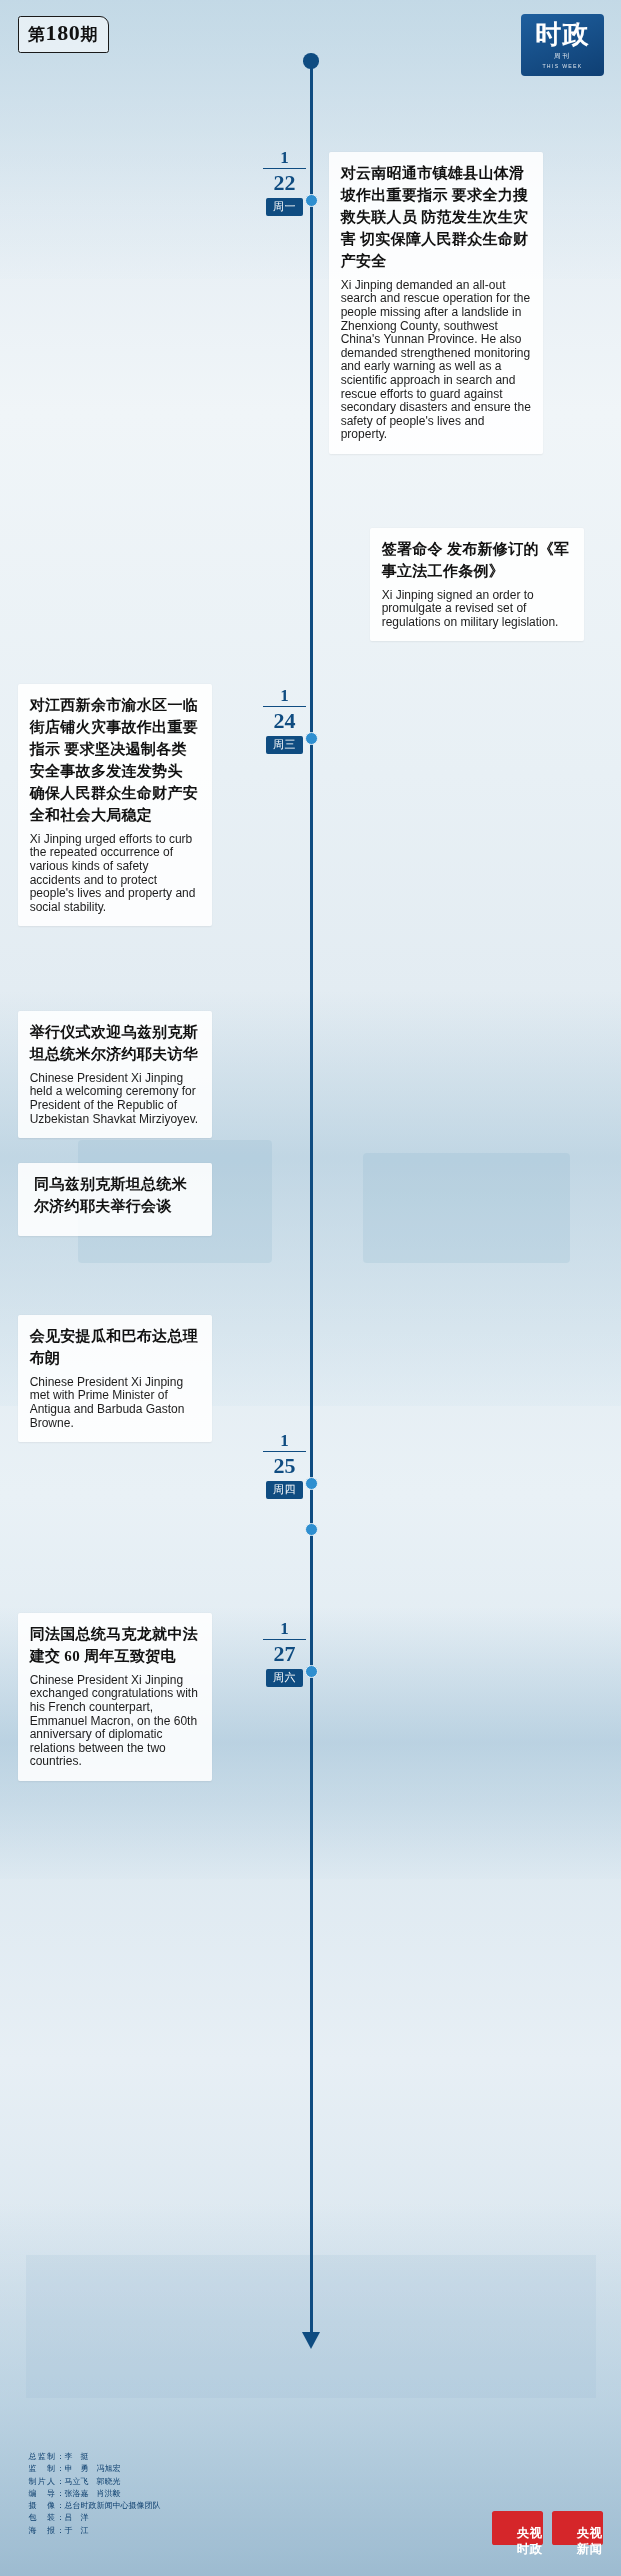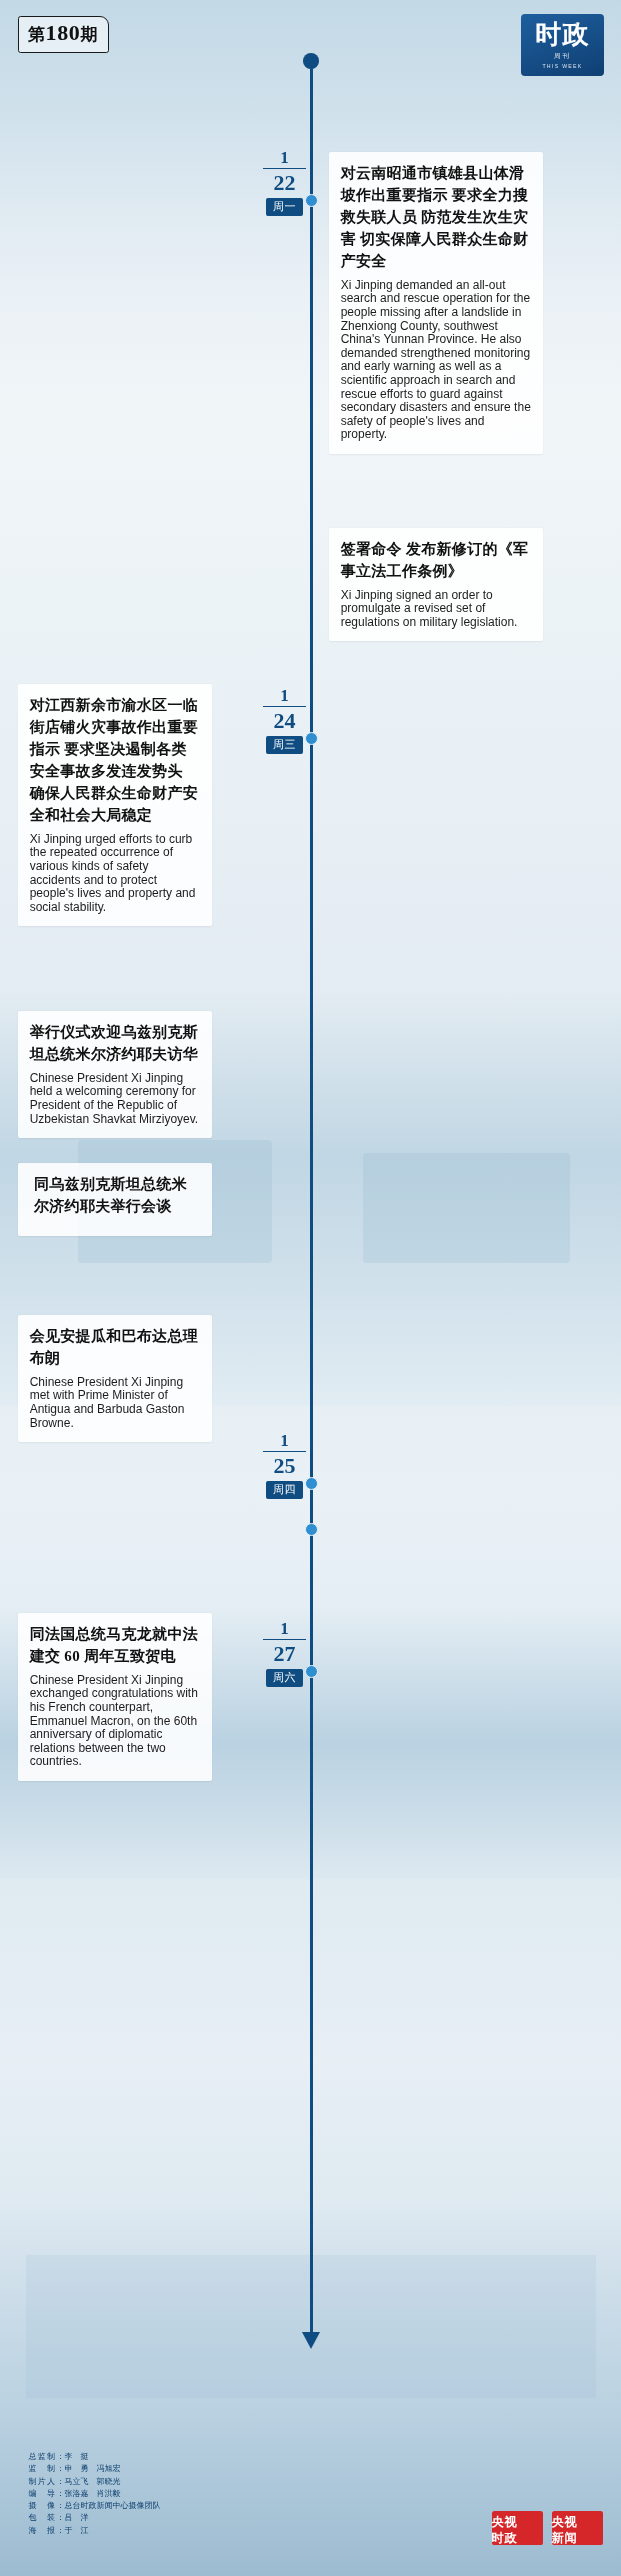--- a/index.html
+++ b/index.html
@@ -141,23 +141,23 @@
     position:absolute; left:28.5px; bottom:39px;
     font-size:8px; line-height:12.3px; color:#0d3f6e;
   }
   .credits .row span.k { letter-spacing:1.3px; }
   .footer-logos {
     position:absolute; right:19.4px; bottom:31px;
     display:flex; gap:9px;
   }
   .flogo {
     width:51px; height:34px; background:#d5262a; color:#fff;
-    border-radius:2.6px; text-align:left;
+    border-radius:2.6px; text-align:right;
     font-family:"Liberation Serif", serif; font-weight:bold;
-    font-size:12.3px; line-height:15.5px; padding-top:4px;
+    font-size:12.3px; line-height:15.5px; padding-top:15px;
     letter-spacing:0.6px;
   }
 </style>
 </head>
 <body>
 
 <div class="page">
 
   <div class="bg-band b1"></div>
   <div class="bg-band b2"></div>
@@ -214,21 +214,21 @@
     <div class="rule"></div>
     <div class="d">27</div>
     <div class="wd">周六</div>
   </div>
 
   <div class="card right" style="top:152px;">
     <p class="headline">对云南昭通市镇雄县山体滑坡作出重要指示 要求全力搜救失联人员 防范发生次生灾害 切实保障人民群众生命财产安全</p>
     <p class="body">Xi Jinping demanded an all-out search and rescue operation for the people missing after a landslide in Zhenxiong County, southwest China's Yunnan Province. He also demanded strengthened monitoring and early warning as well as a scientific approach in search and rescue efforts to guard against secondary disasters and ensure the safety of people's lives and property.</p>
   </div>
 
-  <div class="card right" style="top:528px;">
+  <div class="card right" style="top:528px;margin-left:41px;">
     <p class="headline">签署命令 发布新修订的《军事立法工作条例》</p>
     <p class="body">Xi Jinping signed an order to promulgate a revised set of regulations on military legislation.</p>
   </div>
 
   <div class="card left" style="top:684px;">
     <p class="headline">对江西新余市渝水区一临街店铺火灾事故作出重要指示 要求坚决遏制各类安全事故多发连发势头 确保人民群众生命财产安全和社会大局稳定</p>
     <p class="body">Xi Jinping urged efforts to curb the repeated occurrence of various kinds of safety accidents and to protect people's lives and property and social stability.</p>
   </div>
 
   <div class="card left" style="top:1011px;">

